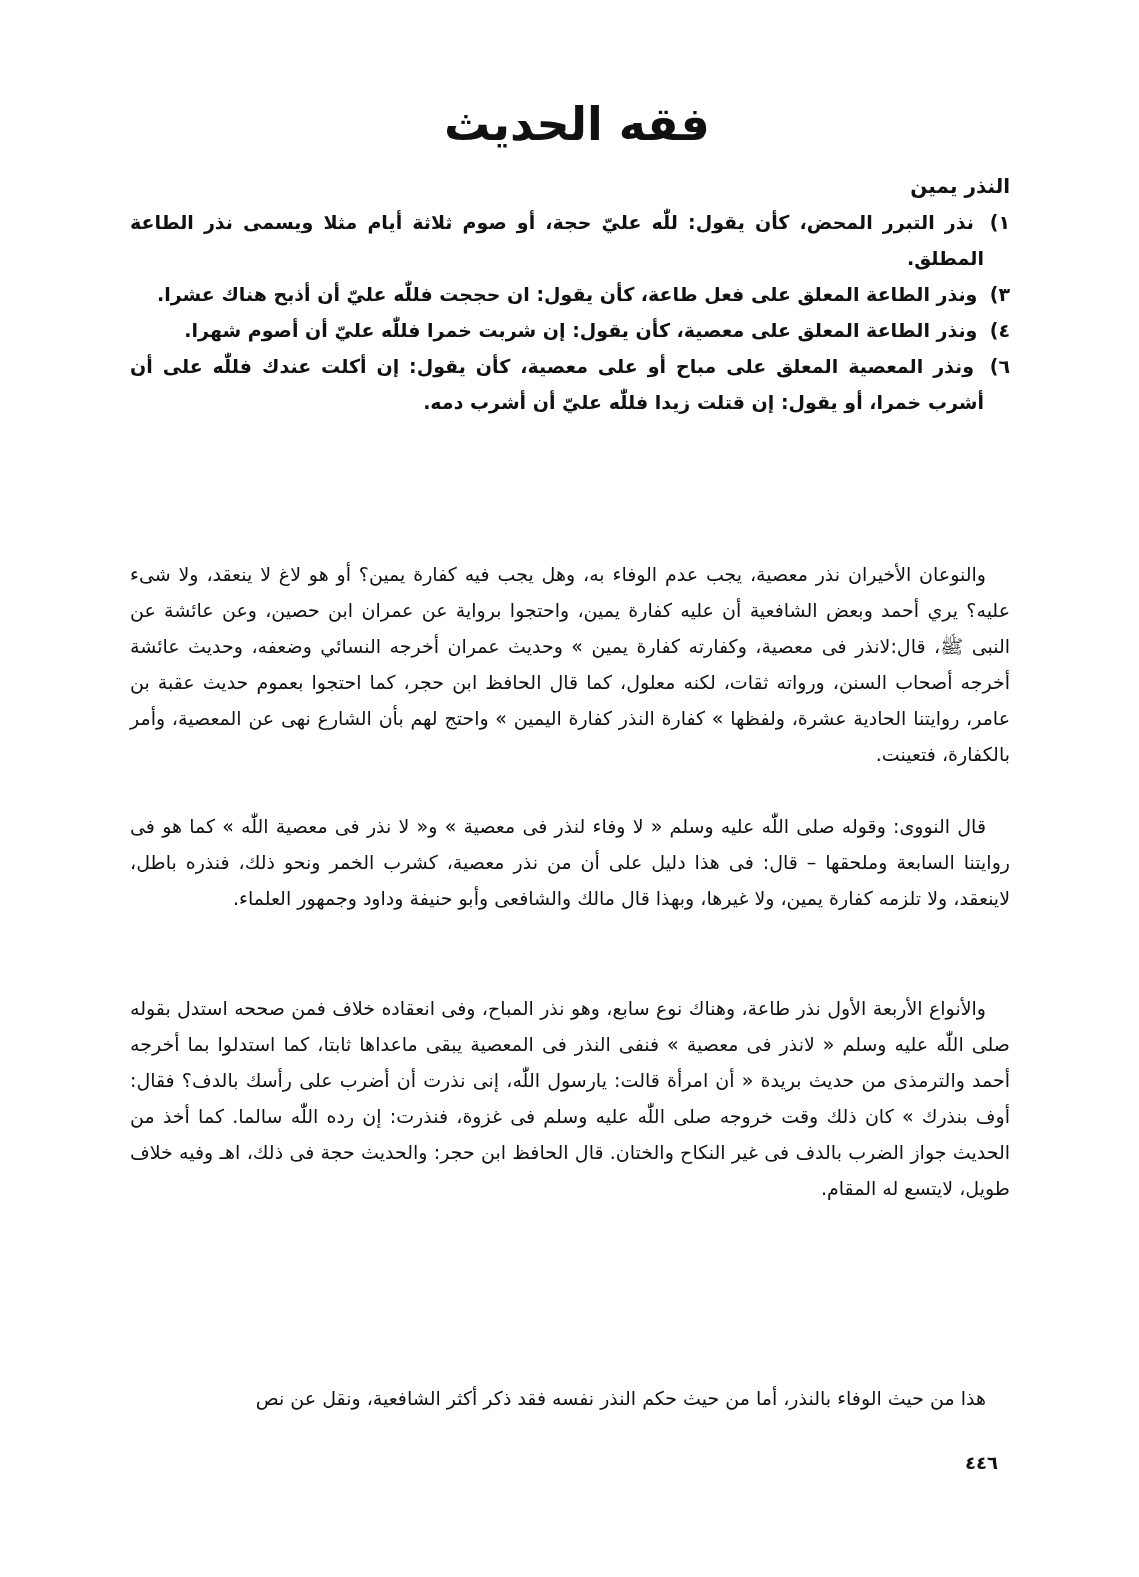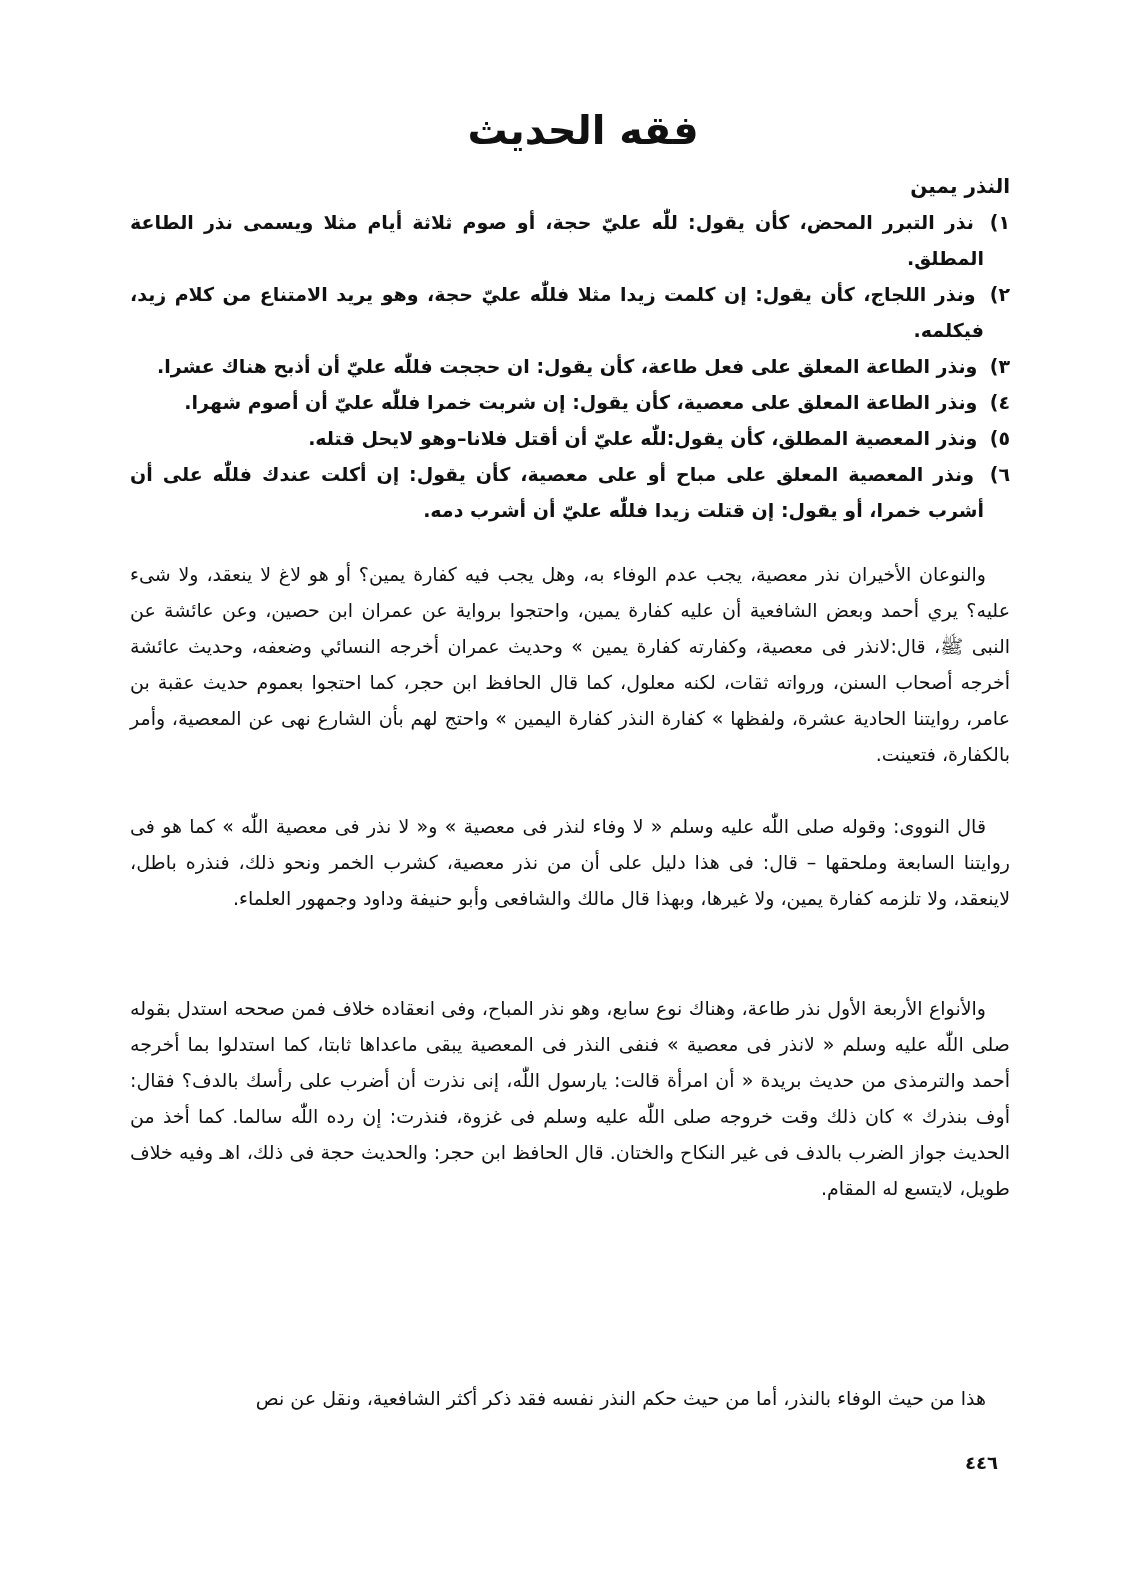--- a/index.html
+++ b/index.html
@@ -22,24 +22,24 @@
       width: 880px;
       height: 1577px;
       direction: rtl;
     }
     .title {
       position: absolute;
       top: 92px;
       left: 0;
       width: 880px;
       text-align: center;
-      font-size: 40px;
+      font-size: 46px;
       font-weight: bold;
       line-height: 50px;
-      margin: 13px;
+      margin: 7px;
     }
     .section-heading {
       position: absolute;
       top: 168px;
       right: 0;
       font-size: 20px;
       font-weight: bold;
       line-height: 36px;
       margin: 0;
     }
@@ -99,24 +99,22 @@
 </head>
 <body>
 
 <div class="page">
   <h1 class="title">فقه الحديث</h1>
 
   <h2 class="section-heading">النذر يمين</h2>
 
   <ol class="list">
     <li class="list-item"><span class="list-num">١)</span> <span>نذر التبرر المحض، كأن يقول: للّٰه عليّ حجة، أو صوم ثلاثة أيام مثلا ويسمى نذر الطاعة المطلق.</span></li>
-    <li class="list-item"><span class="list-num">٢)</span> <span>ونذر اللجاج، كأن يقول: إن كلمت زيدا مثلا فللّٰه عليّ حجة، وهو يريد الامتناع من كلام زيد، فيكلمه.</span></li>
     <li class="list-item"><span class="list-num">٣)</span> <span>ونذر الطاعة المعلق على فعل طاعة، كأن يقول: ان حججت فللّٰه عليّ أن أذبح هناك عشرا.</span></li>
     <li class="list-item"><span class="list-num">٤)</span> <span>ونذر الطاعة المعلق على معصية، كأن يقول: إن شربت خمرا فللّٰه عليّ أن أصوم شهرا.</span></li>
-    <li class="list-item"><span class="list-num">٥)</span> <span>ونذر المعصية المطلق، كأن يقول:للّٰه عليّ أن أقتل فلانا–وهو لايحل قتله.</span></li>
     <li class="list-item"><span class="list-num">٦)</span> <span>ونذر المعصية المعلق على مباح أو على معصية، كأن يقول: إن أكلت عندك فللّٰه على أن أشرب خمرا، أو يقول: إن قتلت زيدا فللّٰه عليّ أن أشرب دمه.</span></li>
   </ol>
 
   <div class="para-block p1">
     <p class="para">والنوعان الأخيران نذر معصية، يجب عدم الوفاء به، وهل يجب فيه كفارة يمين؟ أو هو لاغ لا ينعقد، ولا شىء عليه؟ يري أحمد وبعض الشافعية أن عليه كفارة يمين، واحتجوا برواية عن عمران ابن حصين، وعن عائشة عن النبى ﷺ، قال:لانذر فى معصية، وكفارته كفارة يمين » وحديث عمران أخرجه النسائي وضعفه، وحديث عائشة أخرجه أصحاب السنن، ورواته ثقات، لكنه معلول، كما قال الحافظ ابن حجر، كما احتجوا بعموم حديث عقبة بن عامر، روايتنا الحادية عشرة، ولفظها » كفارة النذر كفارة اليمين » واحتج لهم بأن الشارع نهى عن المعصية، وأمر بالكفارة، فتعينت.</p>
   </div>
   <div class="para-block p2">
     <p class="para">قال النووى: وقوله صلى اللّٰه عليه وسلم « لا وفاء لنذر فى معصية » و« لا نذر فى معصية اللّٰه » كما هو فى روايتنا السابعة وملحقها – قال: فى هذا دليل على أن من نذر معصية، كشرب الخمر ونحو ذلك، فنذره باطل، لاينعقد، ولا تلزمه كفارة يمين، ولا غيرها، وبهذا قال مالك والشافعى وأبو حنيفة وداود وجمهور العلماء.</p>
   </div>
   <div class="para-block p3">

